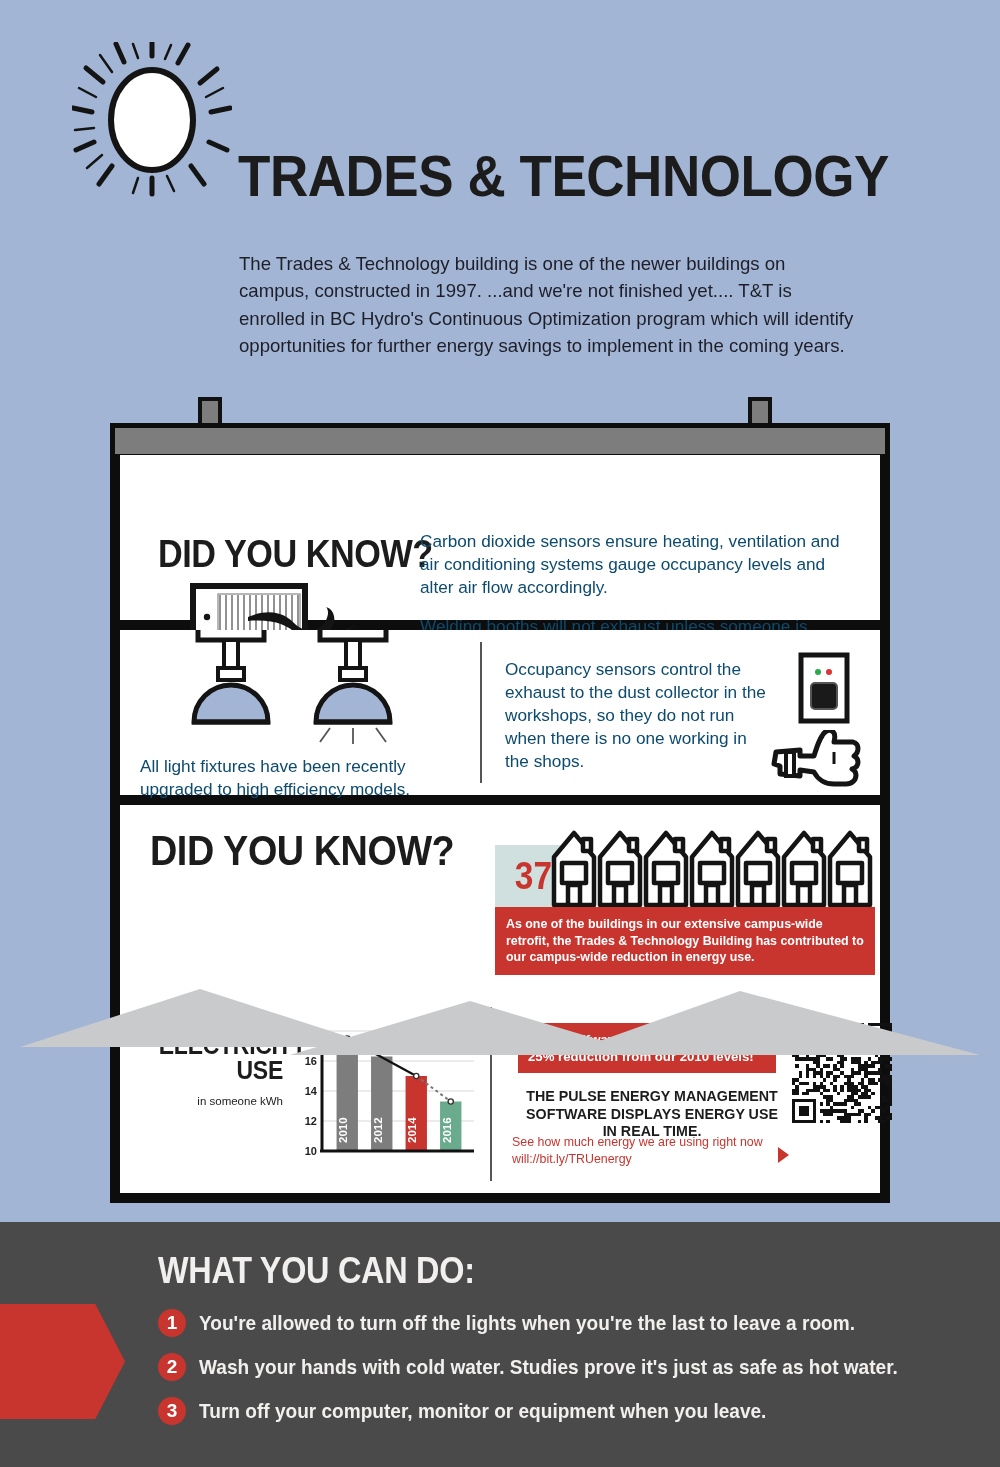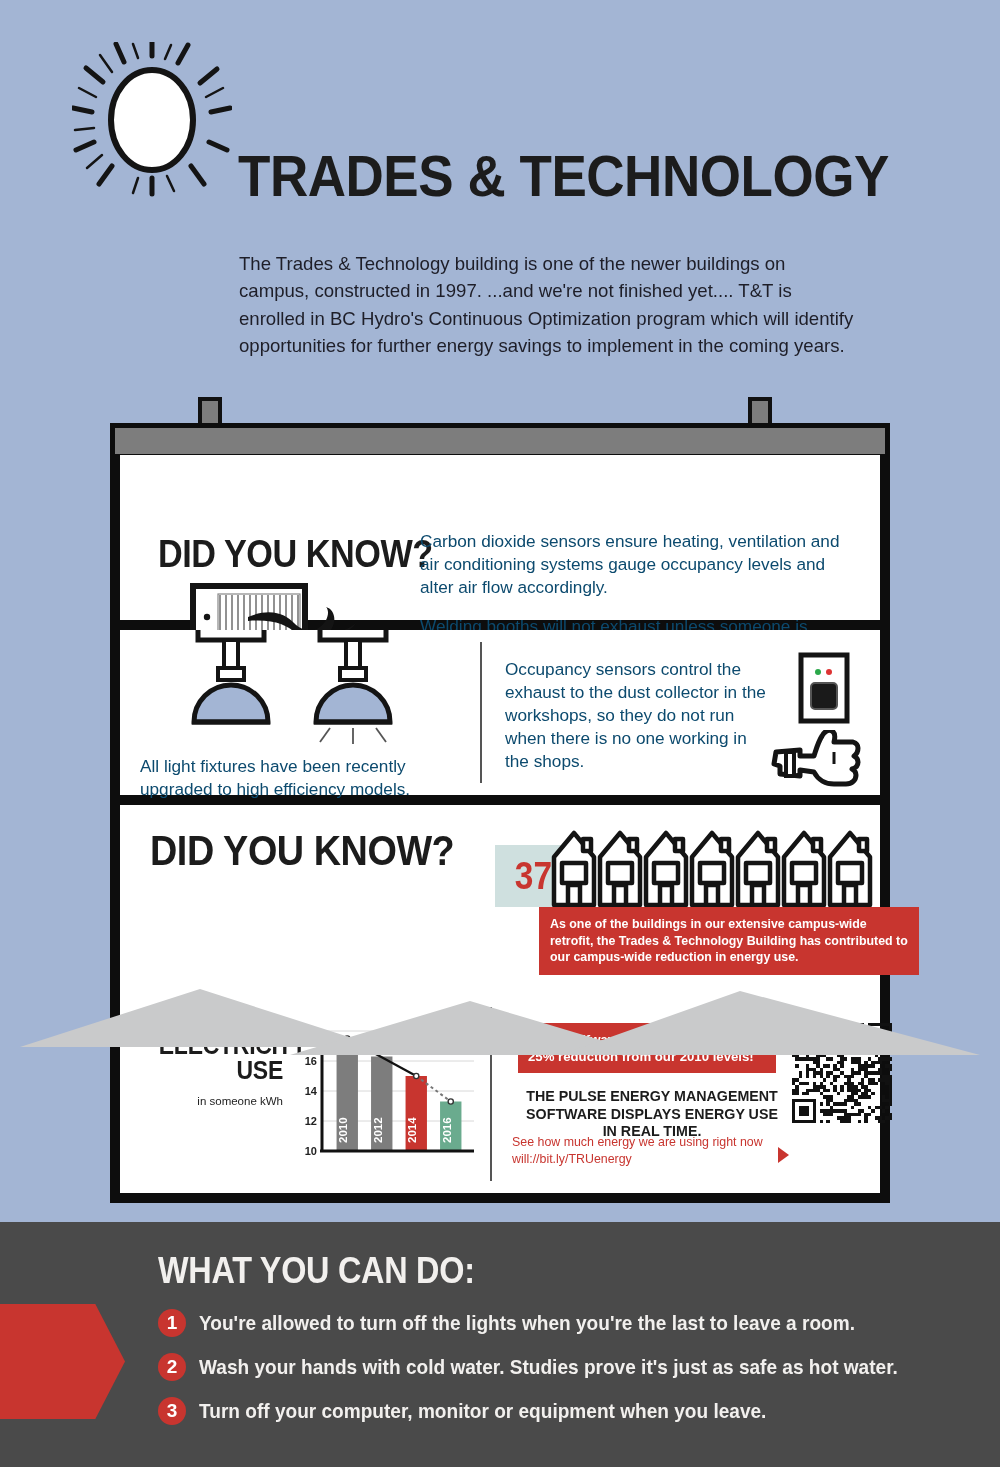--- a/index.html
+++ b/index.html
@@ -91,21 +91,21 @@
     background: #cfe0df; display: flex; align-items: center; justify-content: center; padding-left: 24px;
   }
   #num-badge span {
     font-family: "Liberation Sans Narrow", "Liberation Sans", sans-serif;
     font-size: 38px; font-weight: 900; color: #c8352f; transform: scaleX(0.88);
   }
   #houses-svg { position: absolute; left: 55px; top: 0; width: 325px; height: 82px; }
   #house-caption {
     position: absolute; left: 0; top: 80px; width: 380px;
     background: #c8352f; color: #fff; padding: 9px 11px;
-    font-size: 12.4px; line-height: 1.34; font-weight: 600; margin-left: 44px;
+    font-size: 12.4px; line-height: 1.34; font-weight: 600;
   }
 
   
   #peaks { position: absolute; left: 0; top: 985px; width: 1000px; height: 70px; pointer-events: none; }
 
   
   #chart-panel { position: absolute; left: 0; top: 0; width: 370px; height: 100%; }
   #s4-divider { left: 370px; }
   #chart-title {
     position: absolute; left: 28px; top: 38px; width: 135px;

